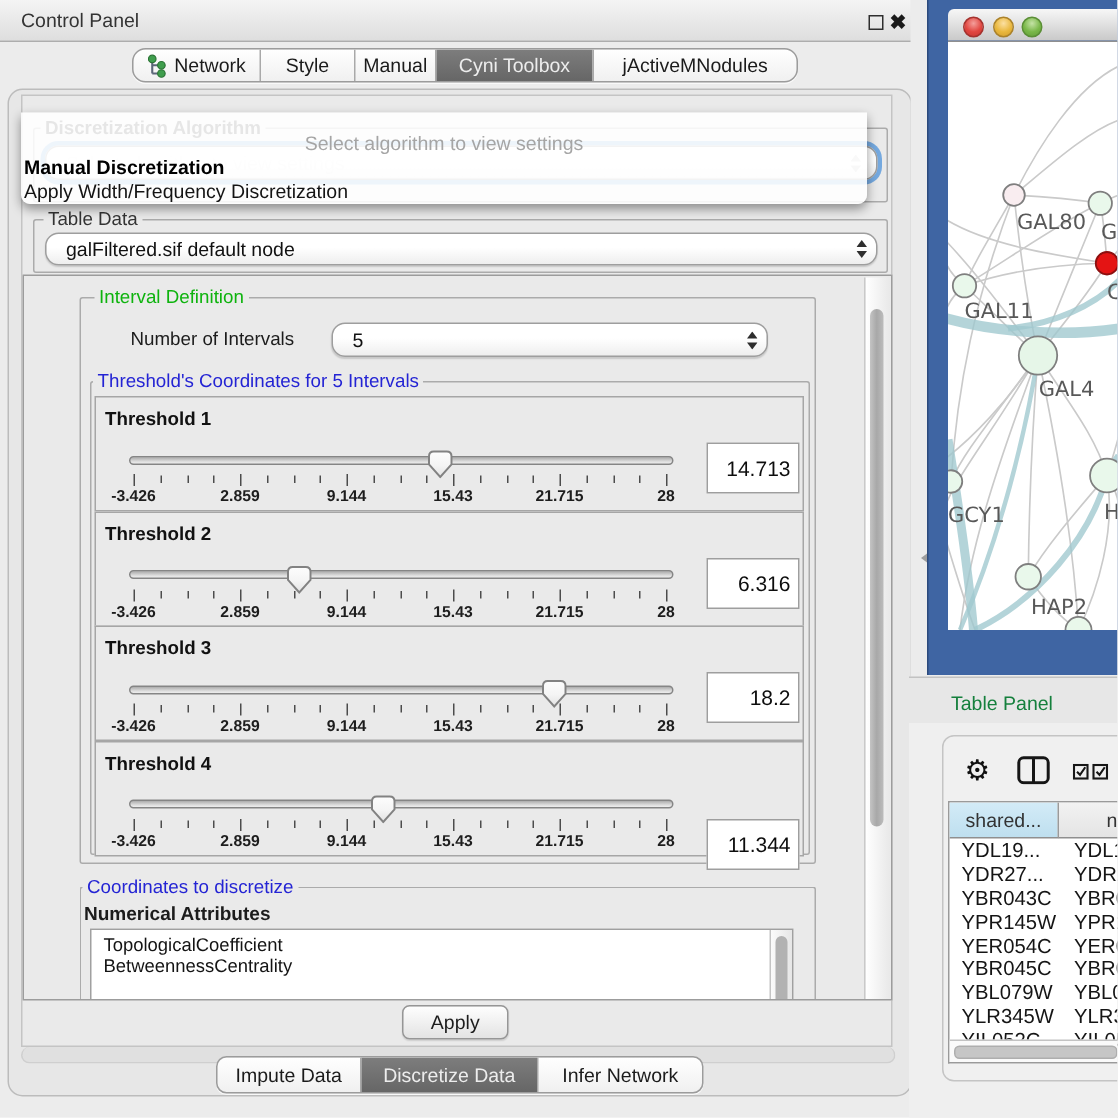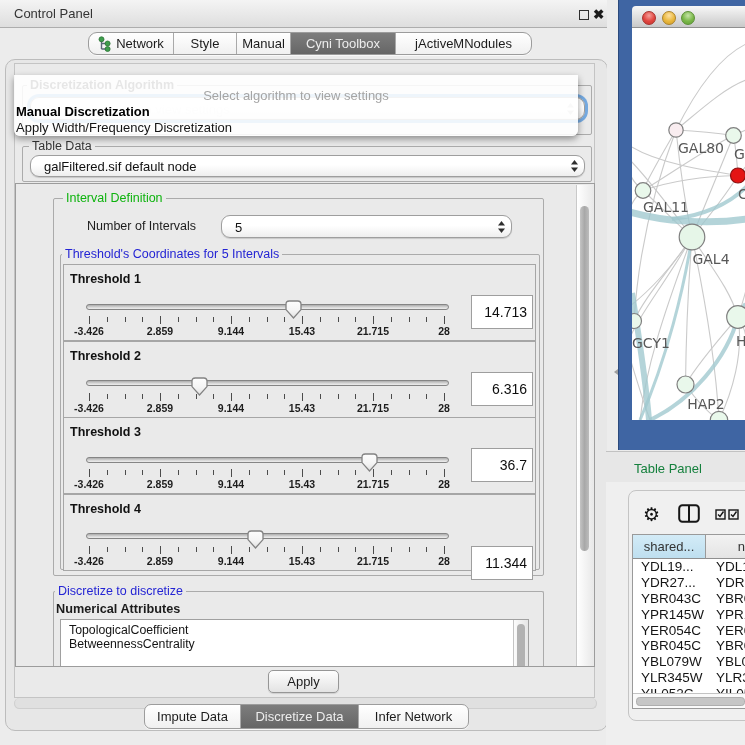--- a/index.html
+++ b/index.html
@@ -320,21 +320,21 @@
                   <defs>
                     <linearGradient id="tg2" x1="0" y1="0" x2="0" y2="1">
         <stop offset="0" stop-color="#fdfdfd"></stop>
                       <stop offset=".55" stop-color="#f4f4f4"></stop>
                       <stop offset="1" stop-color="#e2e2e2"></stop>
                     </linearGradient>
                   </defs>
       <path d="M1 4.2 Q1 1 4.2 1 L12.8 1 Q16 1 16 4.2 L16 9.6 L8.5 18 L1 9.6 Z" fill="url(#tg2)" stroke="#828282" stroke-width="1.3"></path>
                 </svg>
                 <div class="valuebox" style="left: 407px; top: 30px; width: 60px; height: 32px;">
-                  <span>36.7</span>
+                  <span>18.2</span>
                 </div>
               </div>
               <div class="thr-panel" style="left: 2px; top: 238.8px; width: 471px; height: 75px;">
                 <div class="tlabel">Threshold 4</div>
                 <div class="groove" style="left: 22px; top: 38.5px; width: 361px;"></div>
                 <div class="tick" style="left: 25px; top: 51px; height: 8px;"></div>
                 <div class="ticklabel" style="left: 25px; top: 60px;">-3.426</div>
                 <div class="tick" style="left: 42.75px; top: 52px; height: 5px;"></div>
                 <div class="tick" style="left: 60.5px; top: 52px; height: 5px;"></div>
                 <div class="tick" style="left: 78.25px; top: 52px; height: 5px;"></div>
@@ -372,21 +372,21 @@
                 </svg>
                 <div class="valuebox" style="left: 407px; top: 30px; width: 60px; height: 32px; margin-top: 21px;">
                   <span>11.344</span>
                 </div>
               </div>
             </div>
         </div>
       </div>
 
       <div class="group" style="left:37px;top:407px;width:489px;height:120px;border-bottom:none;">
-        <span class="gtitle t-blue" style="left:1px;">Discretize to discretize</span>
+        <span class="gtitle t-blue" style="left:1px;">Coordinates to discretize</span>
         <span class="abs" style="left:2px;top:10px;font-size:12.7px;font-weight:bold;">Numerical Attributes</span>
         <div class="listbox" style="left:6px;top:27px;width:467px;height:47px;">
           <div id="attr-list-host" style="padding-top:3px;">
               <div class="li">TopologicalCoefficient</div>
               <div class="li">BetweennessCentrality</div>
             </div>
           <div class="list-vscroll">
             <div class="thumb"></div>
           </div>
         </div>

